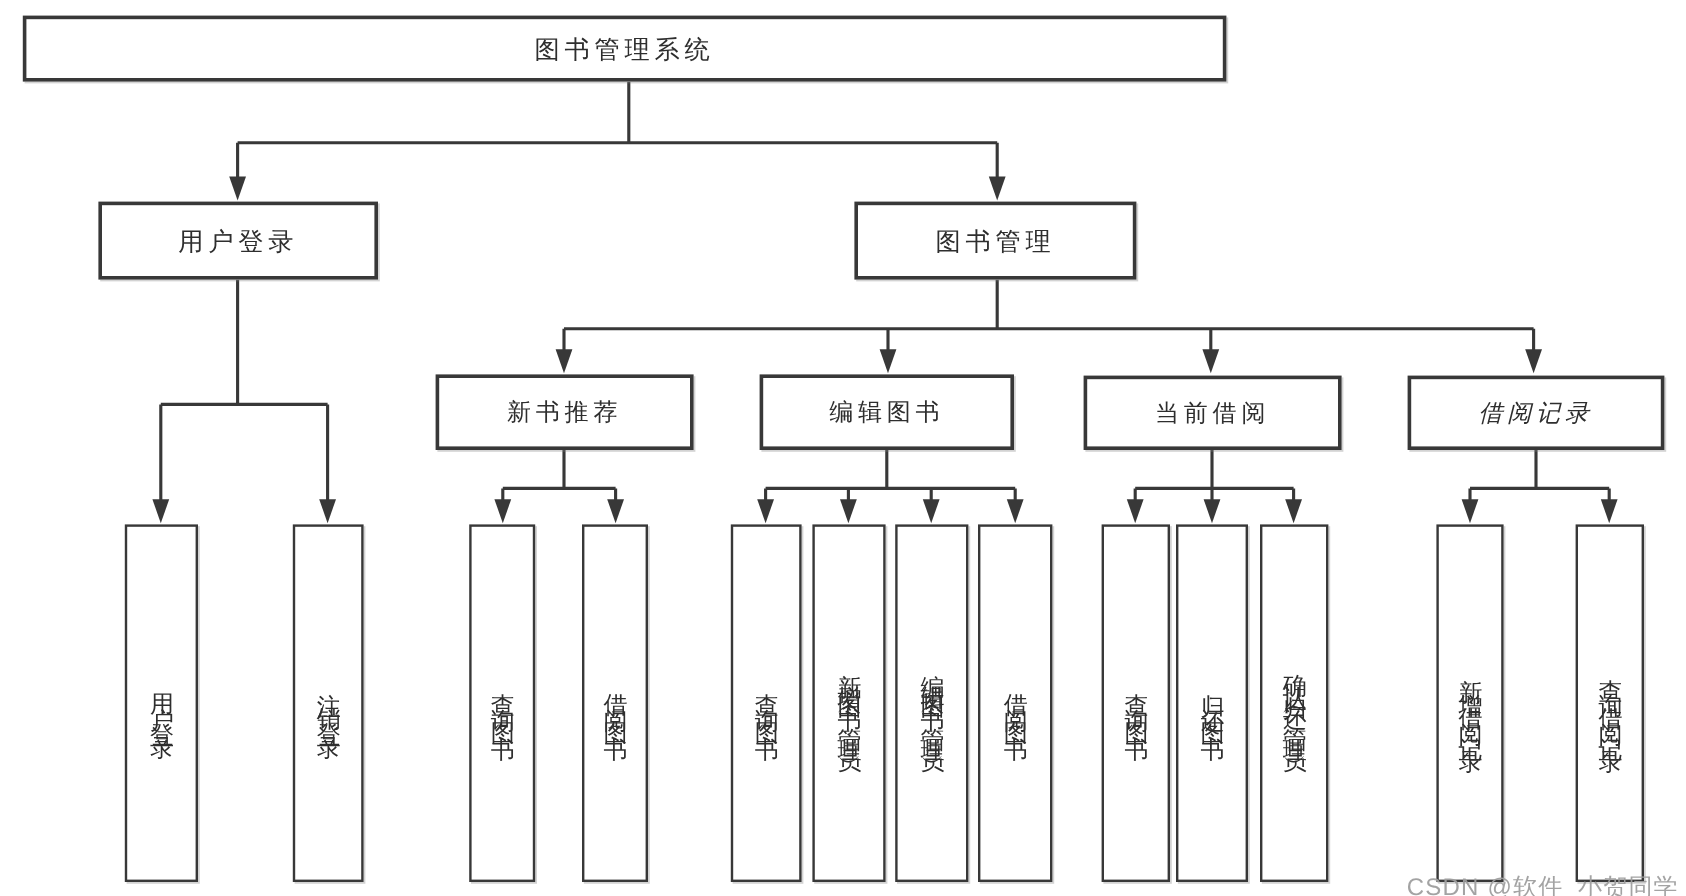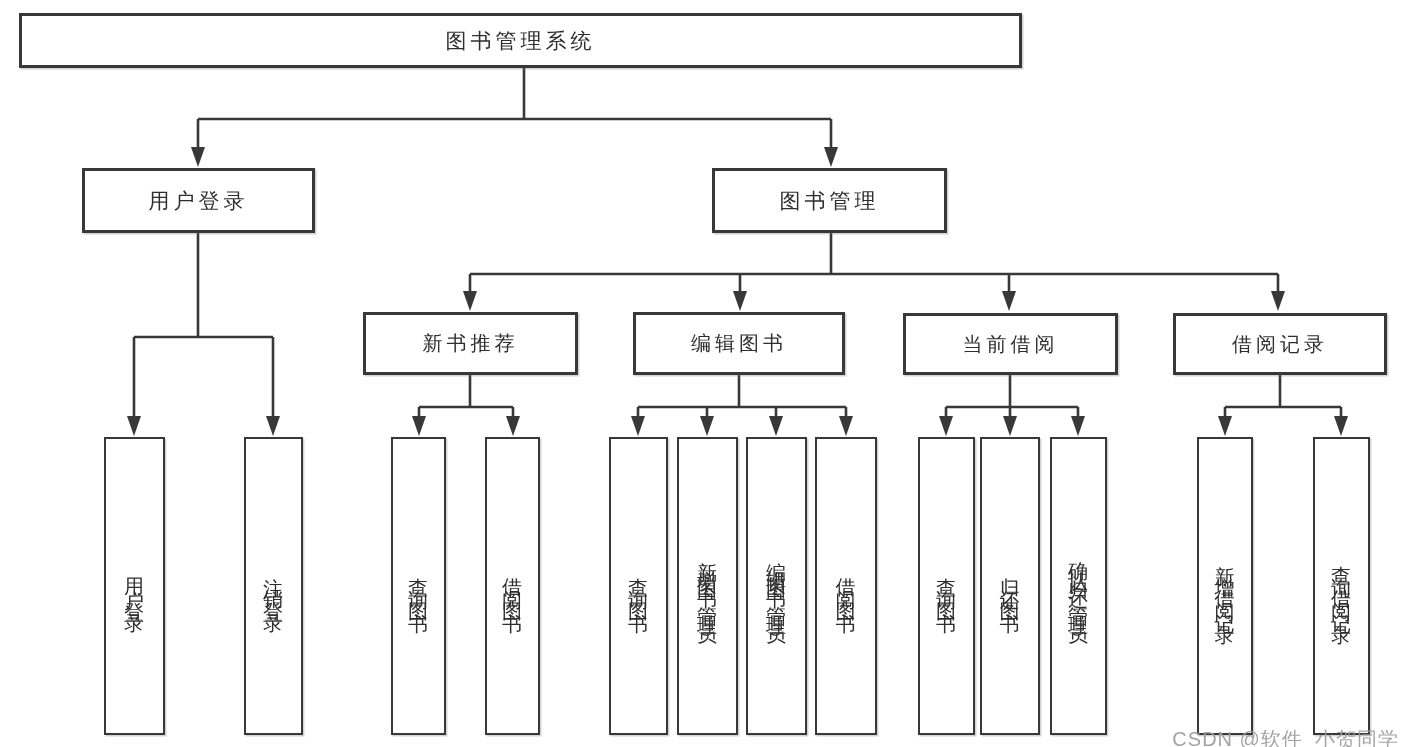--- a/index.html
+++ b/index.html
@@ -95,21 +95,21 @@
 
   <div class="box" style="left:712px; top:168px; width:235px; height:65px;">
     <span>图书管理</span>
   </div>
   <div class="box" style="left:633px; top:312px; width:212px; height:63px; font-size:20px;">
     <span>编辑图书</span>
   </div>
   <div class="box" style="left:903px; top:313px; width:215px; height:62px; font-size:20px;">
     <span>当前借阅</span>
   </div>
-  <div class="box" style="left:1173px; top:313px; width:214px; height:62px; font-size:20px;">
+  <div class="box" style="left:1173px; top:313px; width:214px; height:62px; font-size:20px;font-style:italic;">
     <span>借阅记录</span>
   </div>
 
   <div class="leaf" style="left:104px; width:61px;">
     <span class="vtxt">用户登录</span>
   </div>
   <div class="leaf" style="left:244px; width:59px;">
     <span class="vtxt">注销登录</span>
   </div>
 

